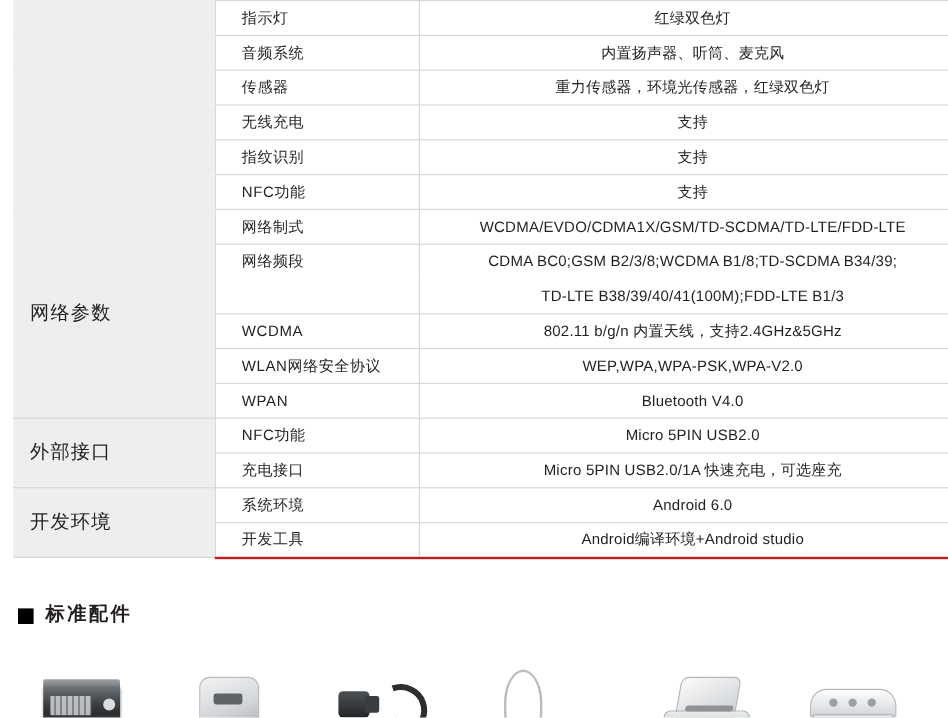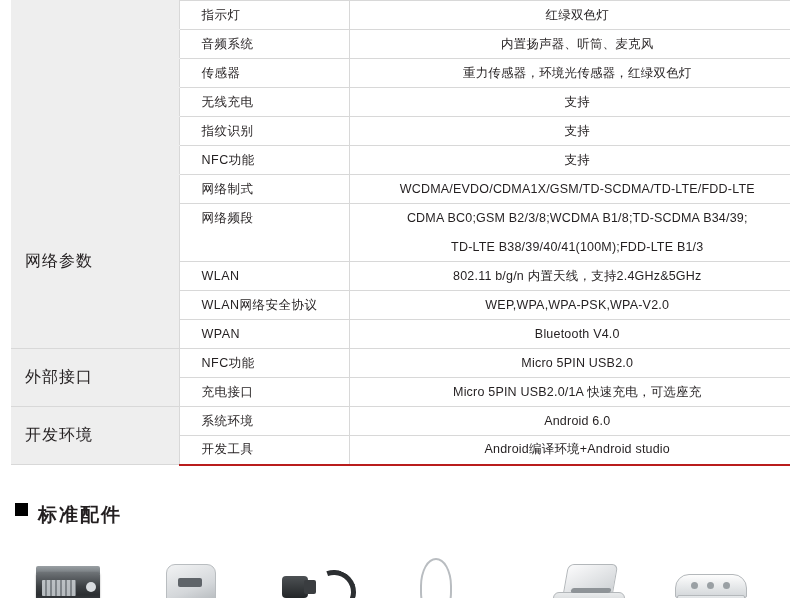--- a/index.html
+++ b/index.html
@@ -70,23 +70,23 @@
     margin-top: 36px;
     padding: 0 0 0 0;
   }
   .acc-heads {
     position: relative;
     height: 30px;
   }
   .acc-head {
     position: absolute;
     display: flex;
-    align-items: flex-start;
+    align-items: center;
     gap: 10px;
-    font-size: 19px;
+    font-size: 16px;
     font-weight: bold;
     letter-spacing: 2px;
     color: #231f20;
   }
   .acc-head.std { left: 15px; }
   .acc-head.opt { left: 531px; }
   .sq {
     display: inline-block;
     width: 13px;
     height: 13px;
@@ -314,21 +314,21 @@
     </tr>
     <tr>
       <td class="col-name no-bottom">网络频段</td>
       <td class="col-val no-bottom">CDMA BC0;GSM B2/3/8;WCDMA B1/8;TD-SCDMA B34/39;</td>
     </tr>
     <tr>
       <td class="col-name no-top"></td>
       <td class="col-val no-top">TD-LTE B38/39/40/41(100M);FDD-LTE B1/3</td>
     </tr>
     <tr>
-      <td class="col-name">WLAN</td>
+      <td class="col-name">WCDMA</td>
       <td class="col-val">802.11 b/g/n 内置天线，支持2.4GHz&amp;5GHz</td>
     </tr>
     <tr>
       <td class="col-name">WLAN网络安全协议</td>
       <td class="col-val">WEP,WPA,WPA-PSK,WPA-V2.0</td>
     </tr>
     <tr>
       <td class="col-name">WPAN</td>
       <td class="col-val">Bluetooth V4.0</td>
     </tr>

